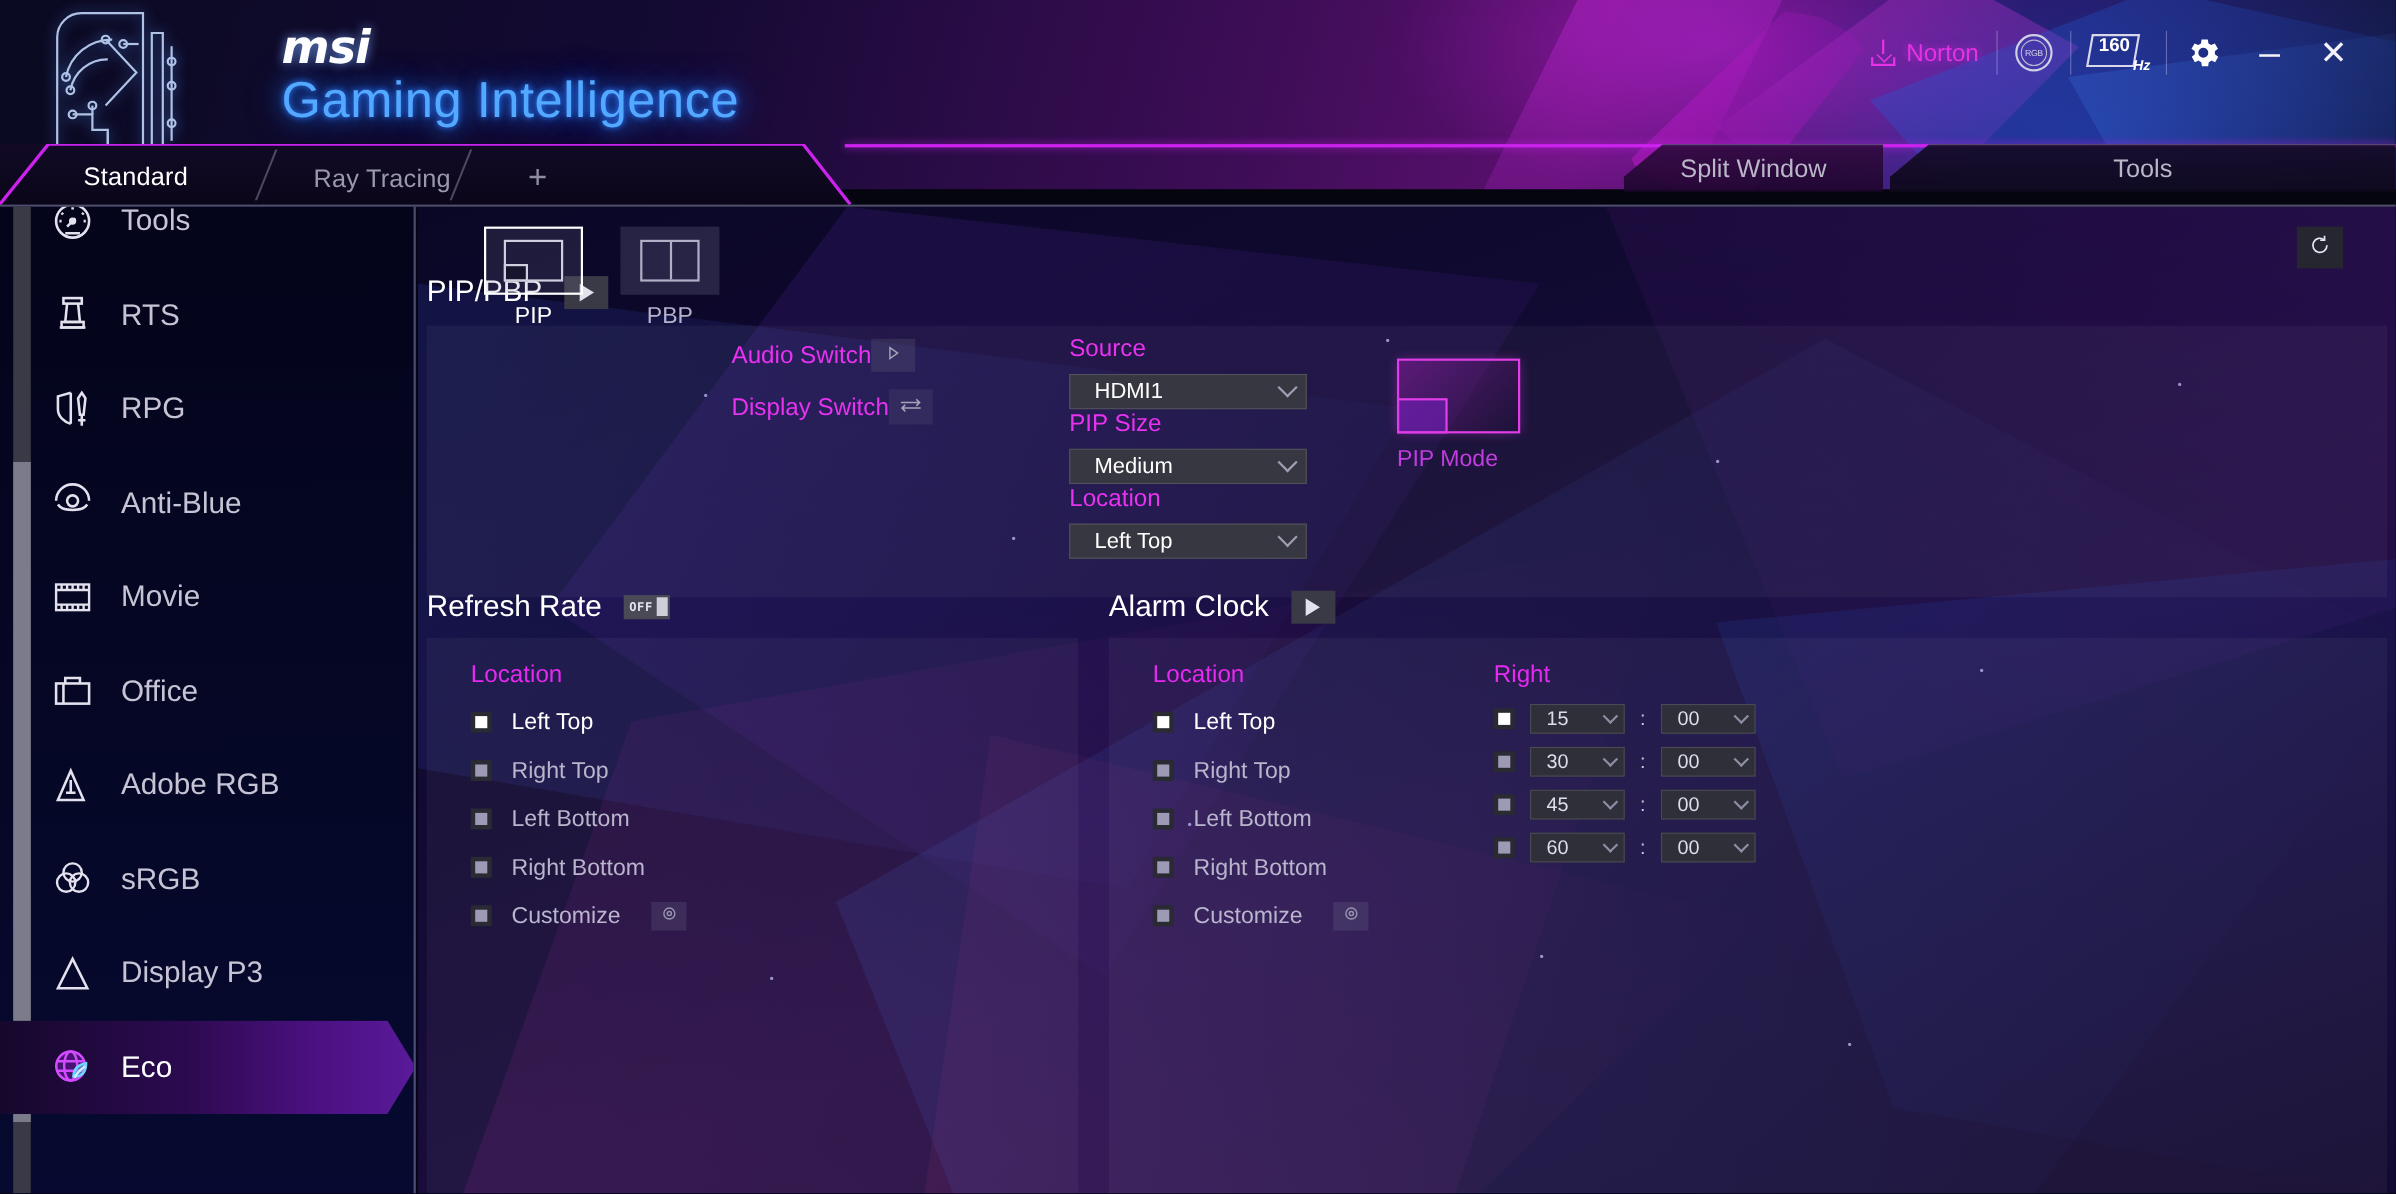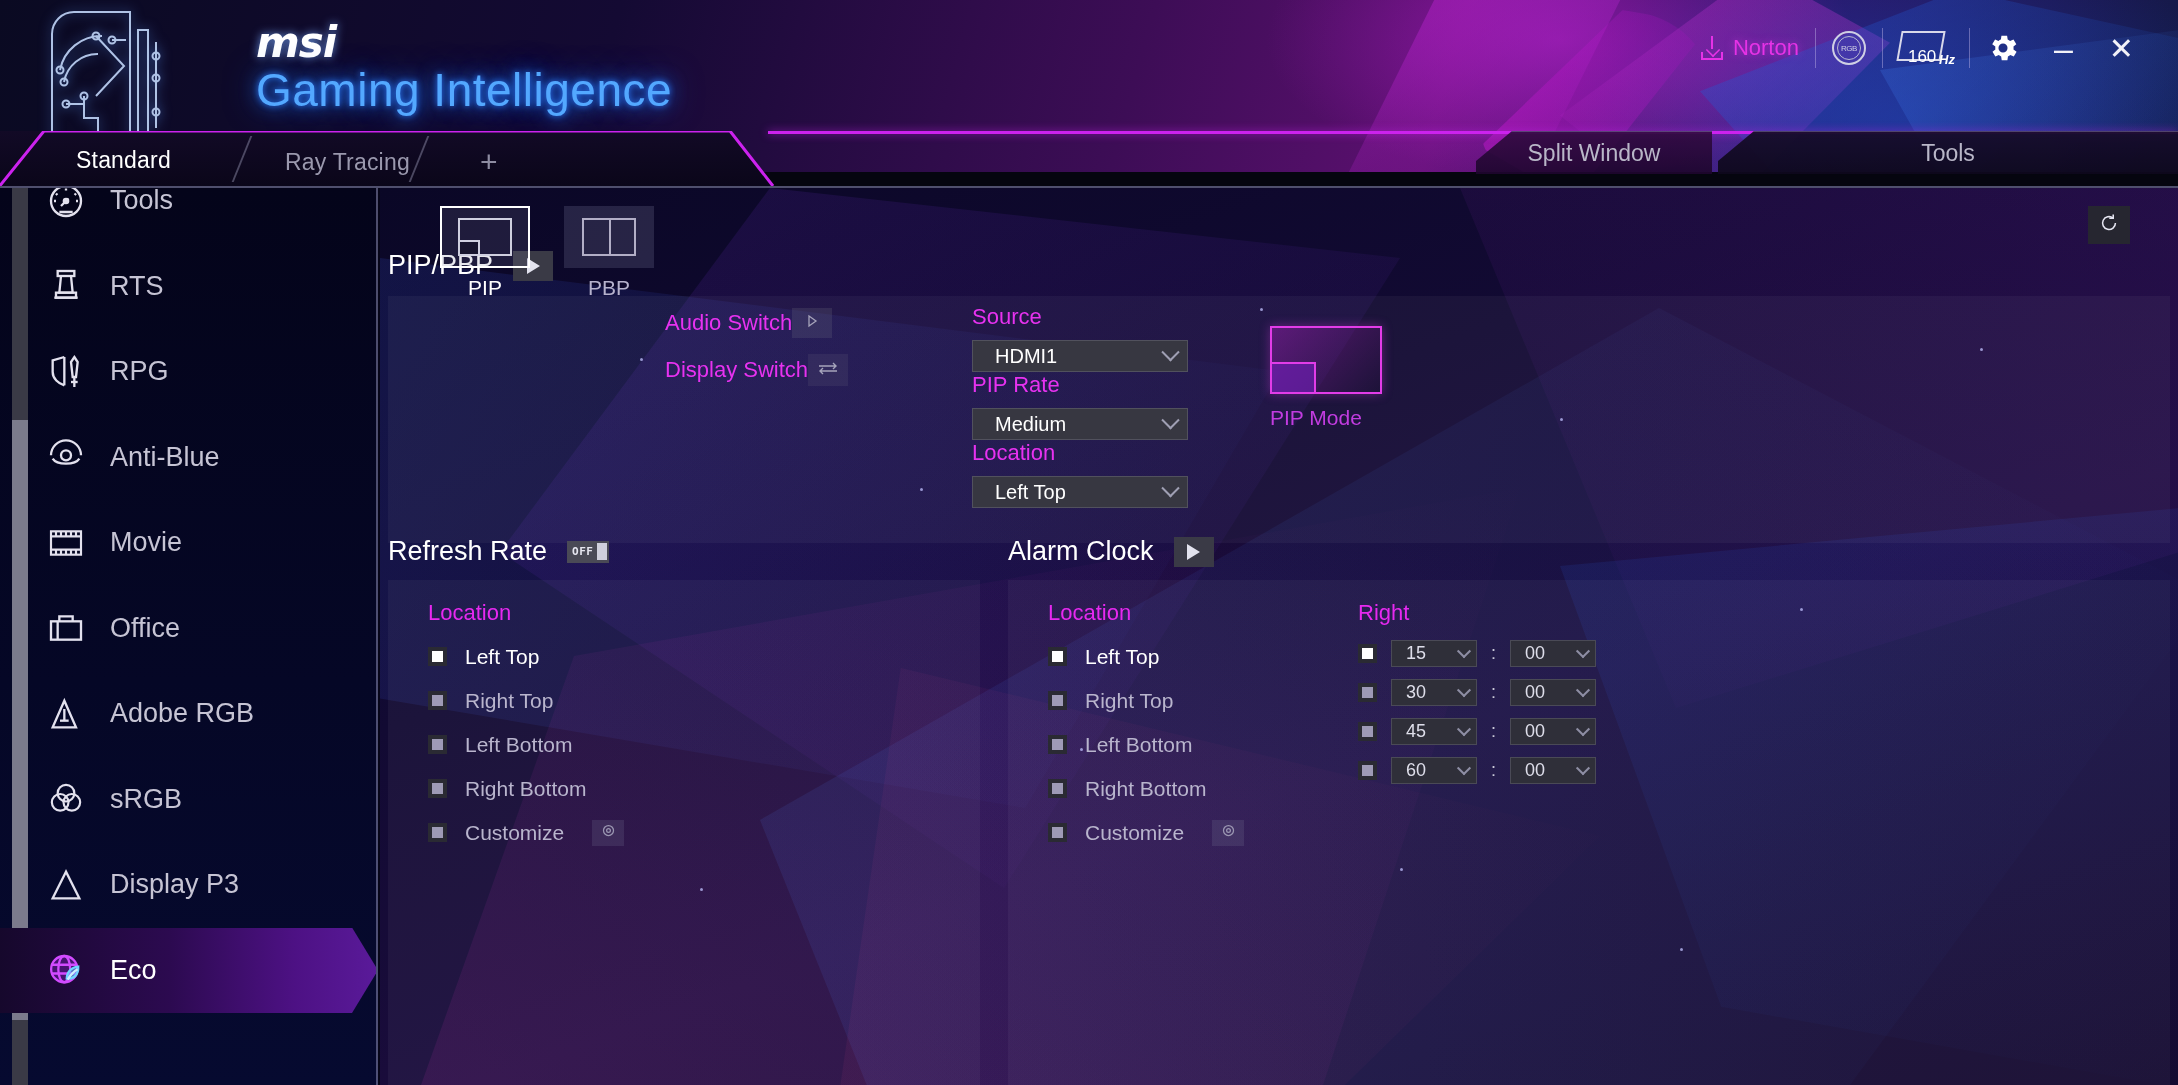--- a/index.html
+++ b/index.html
@@ -64,21 +64,21 @@
   .dl-tray { position: absolute; left: 0; bottom: 0; width: 22px; height: 8px;
     border: 2px solid #e632e6; border-top: none; }
   .hr-sep { width: 1px; height: 40px; background: rgba(190,180,230,.45); }
   .rgb-ico { width: 34px; height: 34px; border-radius: 50%; border: 2px solid #cfcfe4;
     display: flex; align-items: center; justify-content: center; font-size: 9px; color: #cfcfe4; letter-spacing: -.5px; }
   .rgb-ico i { display: block; width: 24px; height: 24px; border-radius: 50%; border: 1px solid #b9b9d2;
     display: flex; align-items: center; justify-content: center; font-style: normal; font-size: 8px; }
   .hz-ico { position: relative; width: 54px; height: 34px; }
   .hz-ico .par { position: absolute; left: 0; top: 0; width: 44px; height: 30px; border: 2px solid #d8d8ea;
     transform: skewX(-10deg); }
-  .hz-ico .num { position: absolute; left: 9px; top: 16px; font-size: 17px; color: #ffffff; font-weight: 400; }
+  .hz-ico .num { position: absolute; left: 9px; top: 0; font-size: 17px; color: #ffffff; font-weight: 700; }
   .hz-ico .hz { position: absolute; right: -2px; bottom: -2px; font-size: 13px; font-style: italic; color: #ffffff; font-weight: bold; }
   .gear-ico { width: 34px; height: 34px; }
   .win-btn { color: #f2f2f8; font-size: 30px; padding: 0 18px; height: 96px; display: flex; align-items: center; cursor: pointer; }
   .win-min { font-size: 34px; line-height: 0; }
 
   
   .tabbar { position: absolute; left: 0; top: 131px; width: 2178px; height: 55px; }
   .tab-left-plate {
     position: absolute; left: 0; top: 0; width: 1520px; height: 55px;
     background: #0a0718;
@@ -540,21 +540,21 @@
 
       <div class="field" style="left:592px;top:116px;">
         <div class="field-lbl">Source</div>
         <div class="dropdown">
           <span class="dd-val">HDMI1</span>
           <span class="chev"></span>
         </div>
       </div>
 
       <div class="field" style="left:592px;top:184px;">
-        <div class="field-lbl">PIP Rate</div>
+        <div class="field-lbl">PIP Size</div>
         <div class="dropdown">
           <span class="dd-val">Medium</span>
           <span class="chev"></span>
         </div>
       </div>
 
       <div class="field" style="left:592px;top:252px;">
         <div class="field-lbl">Location</div>
         <div class="dropdown">
           <span class="dd-val">Left Top</span>

